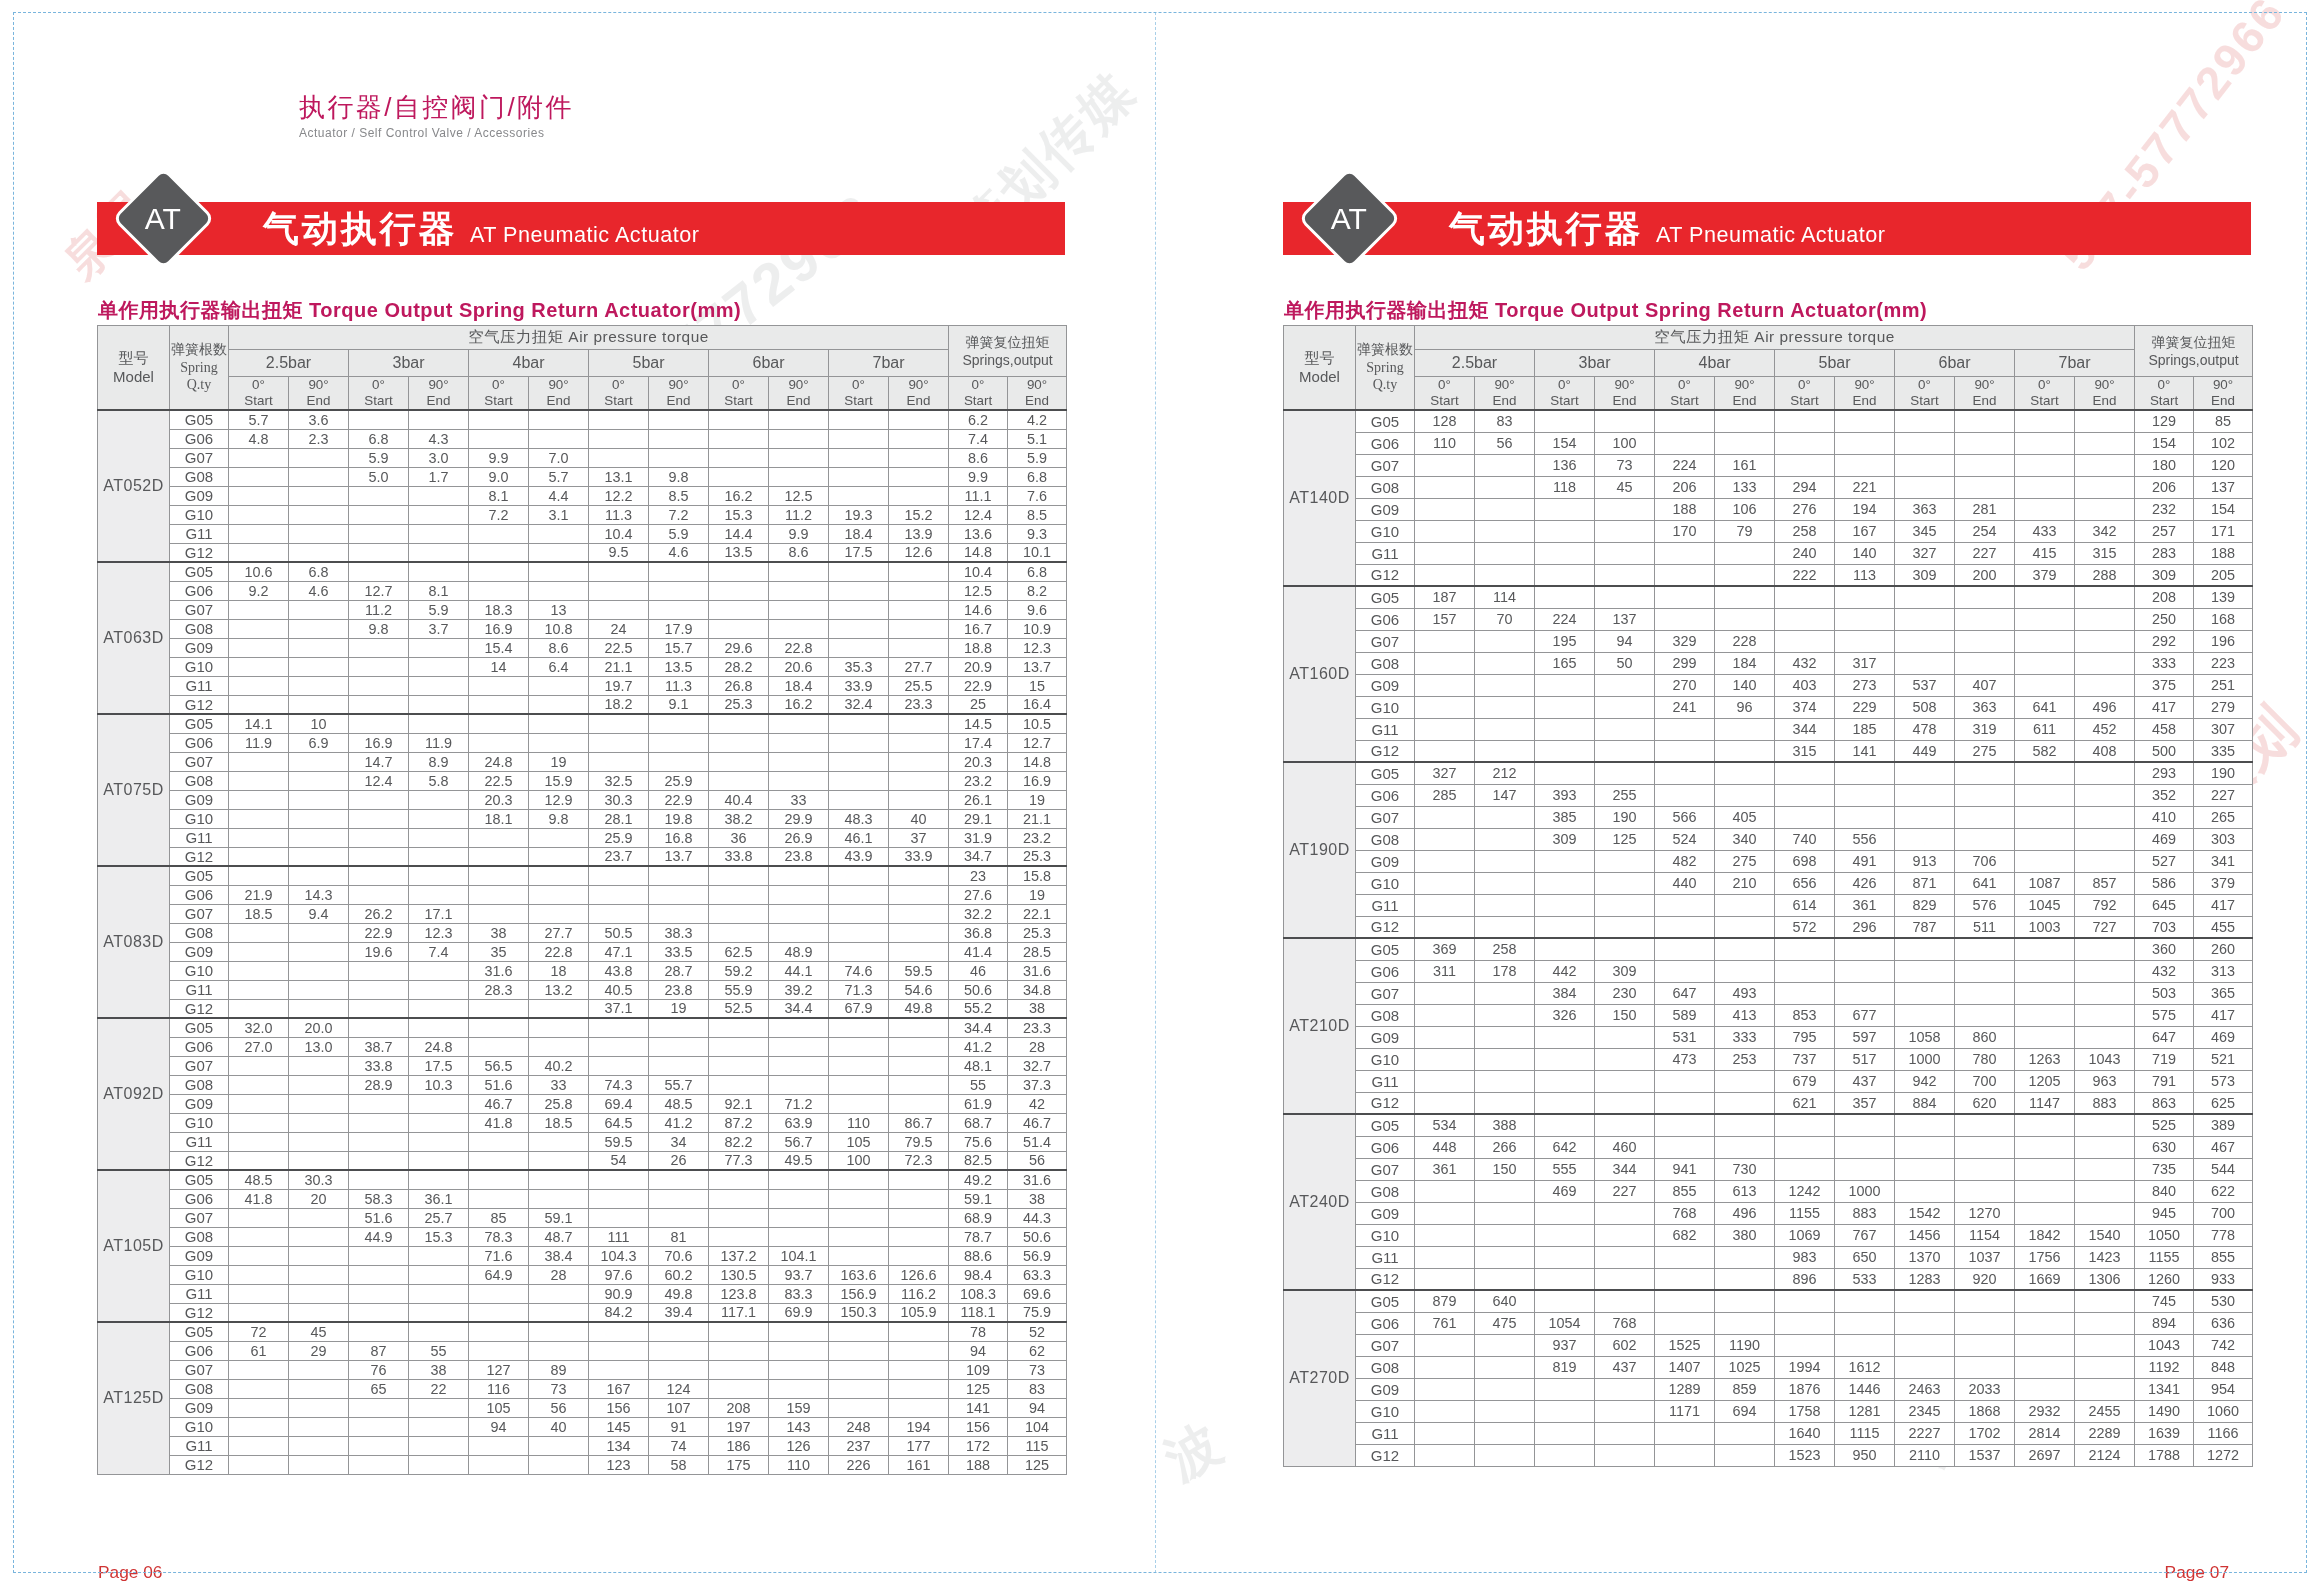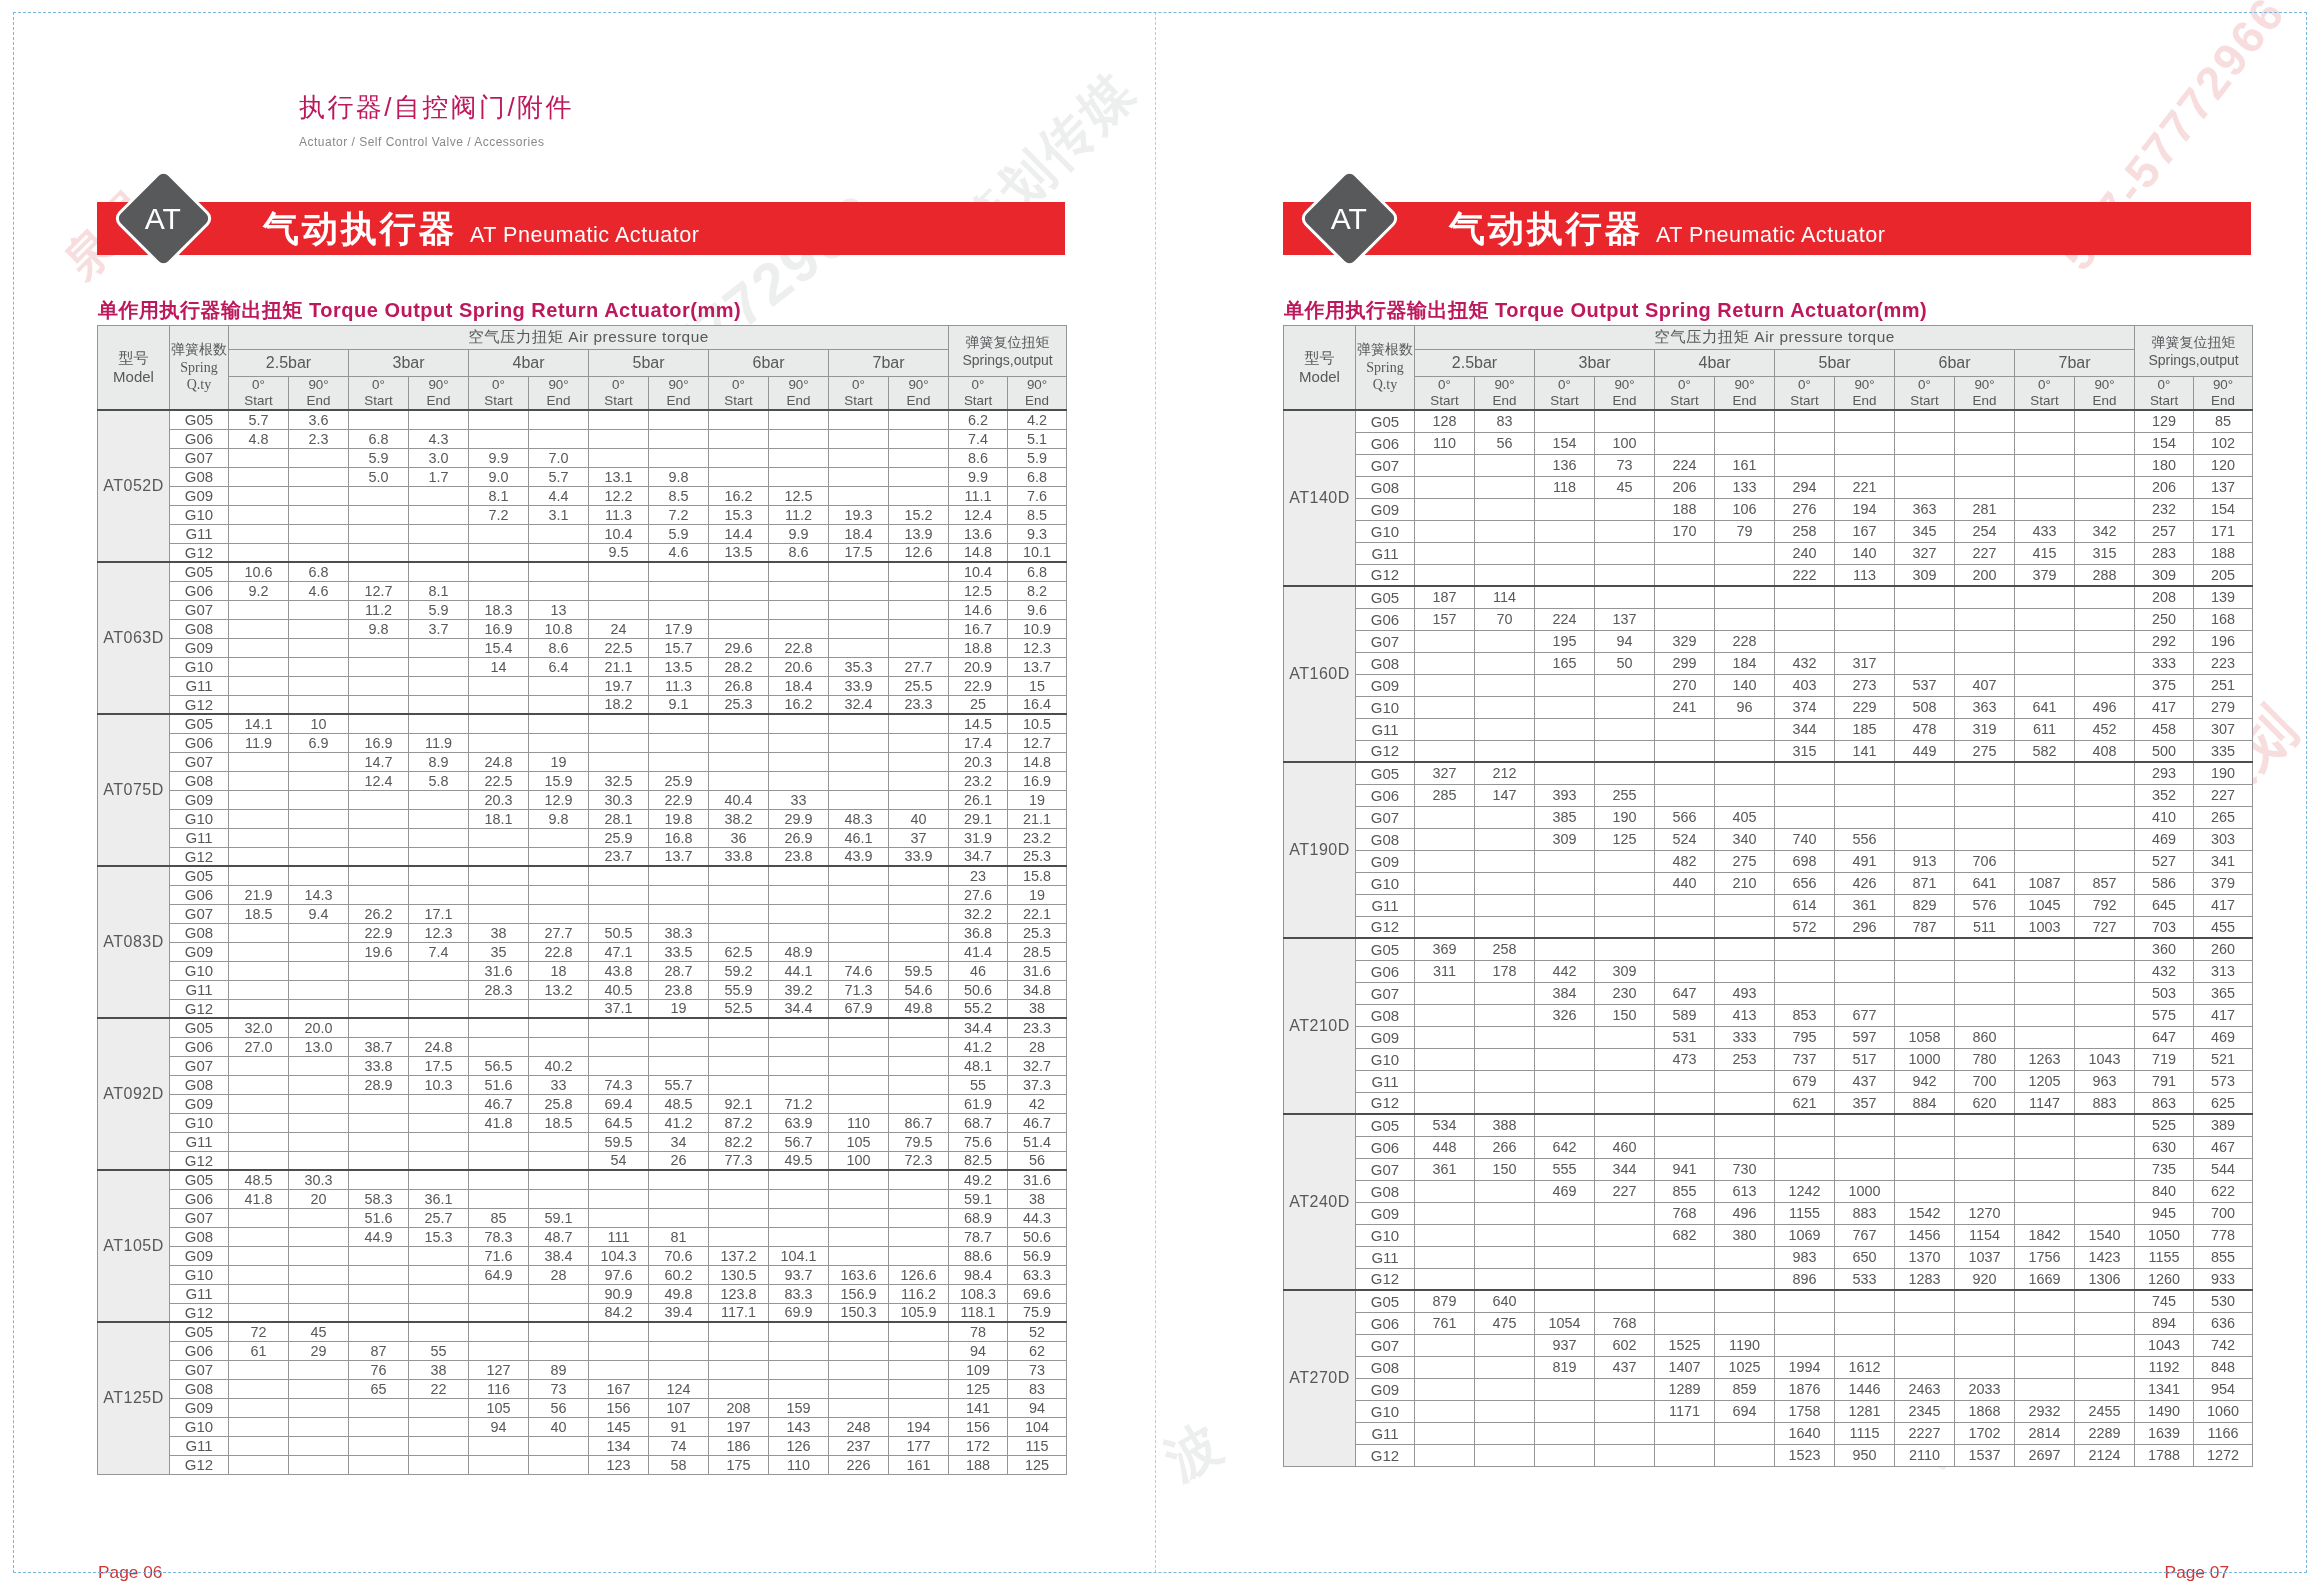--- a/index.html
+++ b/index.html
@@ -20,21 +20,21 @@
     transform-origin:center; }
   .wm-gray { color:#e2e3e4; opacity:.6; }
   .wm-pink { color:#f3c8c8; opacity:.6; }
   
   .page { position:absolute; top:0; width:968px; height:1584px; z-index:1; }
   #page-left  { left:97px; }
   #page-right { left:1283px; }
   
   .masthead { position:absolute; left:202px; top:90px; }
   .masthead-zh { font-size:26px; letter-spacing:2.4px; color:#be185d; font-weight:500; }
-  .masthead-en { font-size:12px; color:#87888b; margin-top:10px; letter-spacing:0.5px; }
+  .masthead-en { font-size:12px; color:#87888b; margin-top:1px; letter-spacing:0.5px; }
   
   .banner { position:absolute; left:0; top:202px; width:968px; height:53px;
     background:#e8262c; display:flex; align-items:flex-end; }
   .diamond { position:absolute; left:30px; top:-20px; width:73px; height:73px;
     background:#58595b; border:3.4px solid #ffffff; border-radius:9.6px;
     transform:rotate(45deg); display:flex; align-items:center; justify-content:center; }
   .diamond span { transform:rotate(-45deg); color:#fff; font-size:30px; font-weight:500; }
   .banner-zh { margin-left:166px; color:#fff; font-size:36px; font-weight:600;
     letter-spacing:2.9px; line-height:52px; }
   .banner-en { color:#fff; font-size:21.6px; font-weight:300; margin-left:12.5px;

